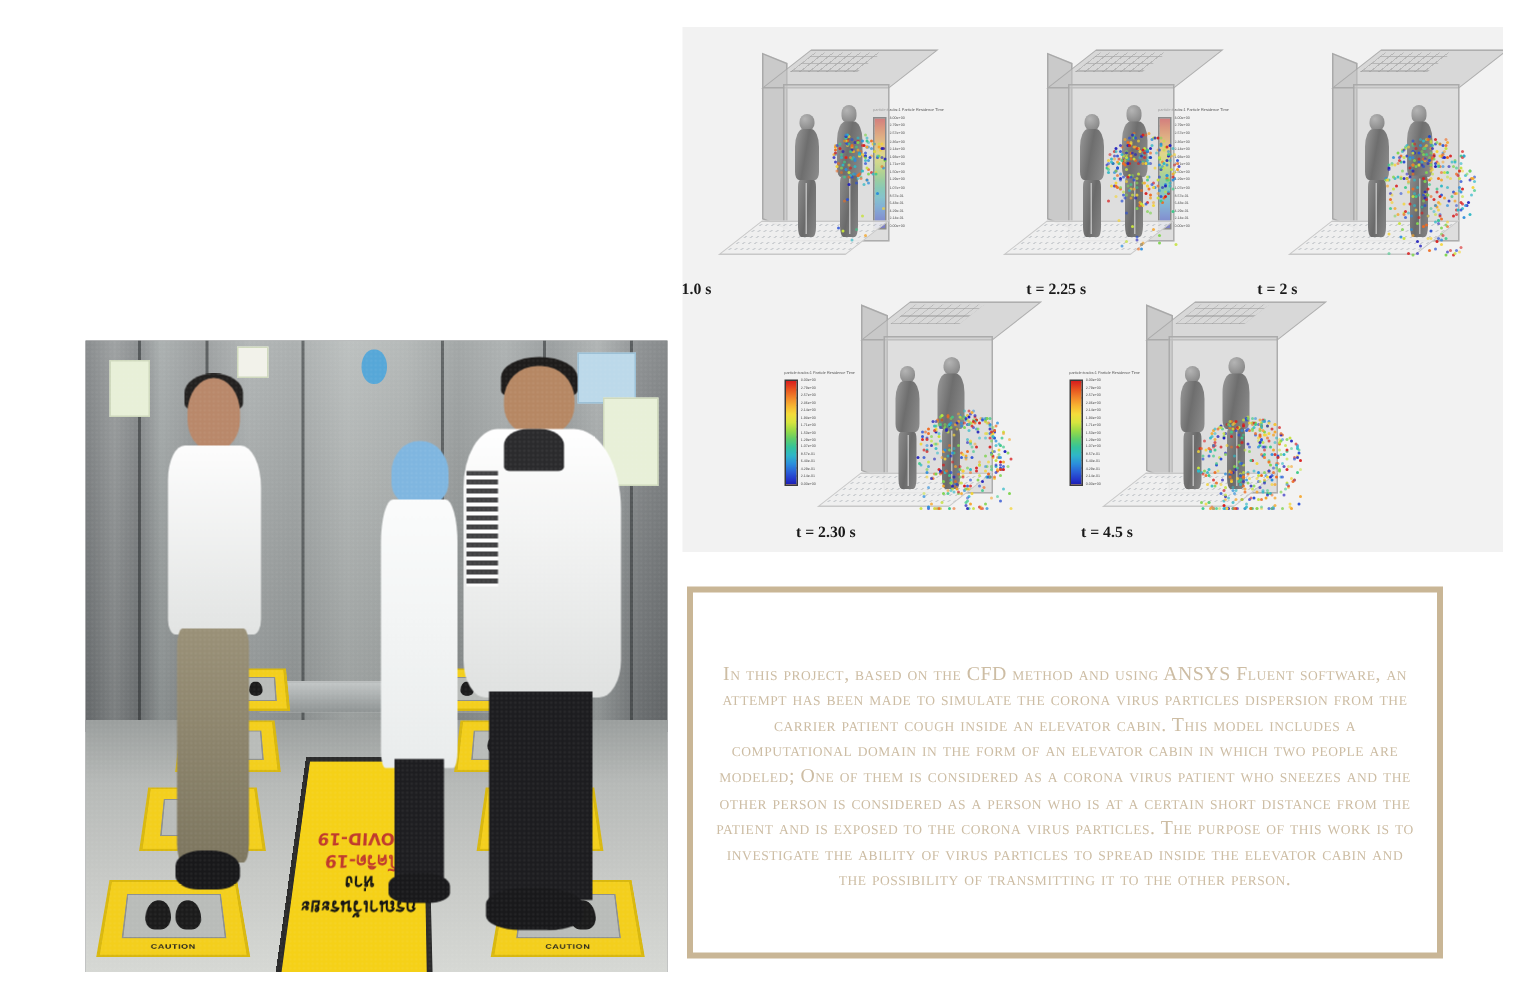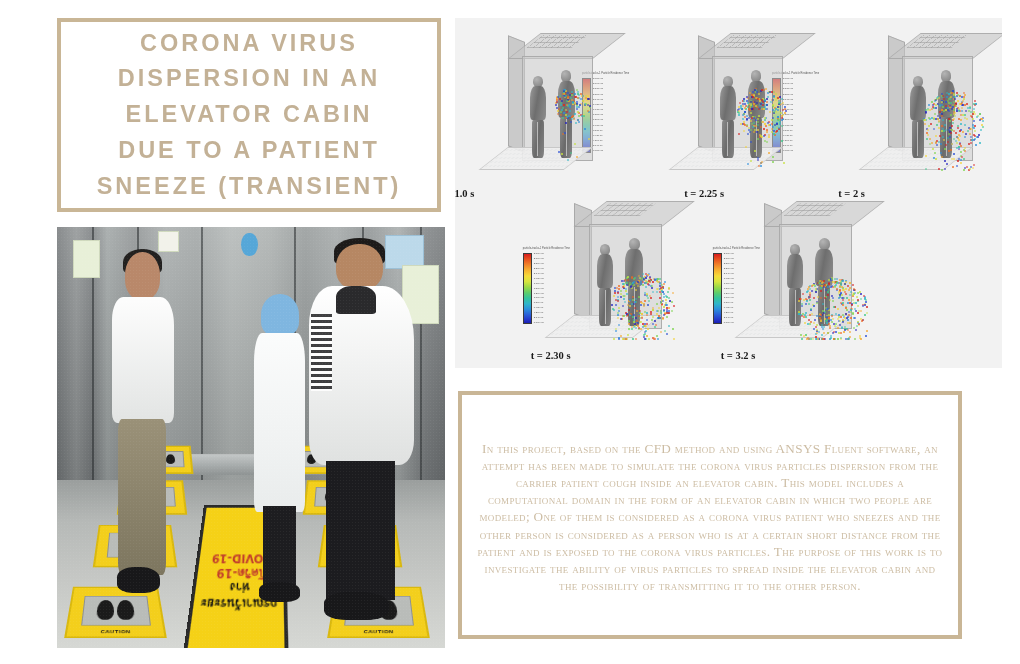--- a/index.html
+++ b/index.html
@@ -298,27 +298,20 @@
     line-height: 1.30;
     text-align: center;
     padding: 4px 14px 0;
   }
 </style>
 </head>
 <body>
 
 <div class="page">
 
-  <div class="title-card">
-    <div class="title-text">Corona virus
-dispersion in an
-elevator cabin
-due to a patient
-sneeze (transient)</div>
-  </div>
 
   <div class="photo-frame">
     <div class="photo">
       <div class="ph-wall"></div>
       <div class="seam s1"></div>
       <div class="seam s2"></div>
       <div class="seam s3"></div>
       <div class="seam s4"></div>
       <div class="seam s5"></div>
       <div class="seam s6"></div>
@@ -2068,21 +2061,21 @@
               <i style="left: 85.35%; top: 84.62%; background: rgb(43, 141, 220); opacity: 0.57;"></i>
               <i style="left: 80.02%; top: 65.4%; background: rgb(198, 226, 62); opacity: 0.98;"></i>
               <i style="left: 67.38%; top: 67.22%; background: rgb(43, 141, 220); opacity: 0.8;"></i>
               <i style="left: 80.06%; top: 58.25%; background: rgb(216, 30, 30); opacity: 0.73;"></i>
               <i style="left: 70.91%; top: 72.36%; background: rgb(239, 106, 32); opacity: 0.64;"></i>
               <i style="left: 58.83%; top: 55.02%; background: rgb(198, 226, 62); opacity: 0.77;"></i>
               <i style="left: 67.27%; top: 80.58%; background: rgb(198, 226, 62); opacity: 0.95;"></i>
               <i style="left: 74.29%; top: 78.72%; background: rgb(42, 79, 212); opacity: 0.92;"></i>
             </div>
           </div>
-          <div class="time-label" style="left: 8%; bottom: 6%;">t = 3.2 s</div>
+          <div class="time-label" style="left: 8%; bottom: 6%;">t = 4.5 s</div>
         </div>
     </div>
   </div>
 
   <div class="desc-card">
     <div class="desc-text">In this project, based on the CFD method and using ANSYS Fluent software, an attempt has been made to simulate the corona virus particles dispersion from the carrier patient cough inside an elevator cabin. This model includes a computational domain in the form of an elevator cabin in which two people are modeled;  One of them is considered as a corona virus patient who sneezes and the other person is considered as a person who is at a certain short distance from the patient and is exposed to the corona virus particles. The purpose of this work is to investigate the ability of virus particles to spread inside the elevator cabin and the possibility of transmitting it to the other
 person.</div>
   </div>
 
 </div>

